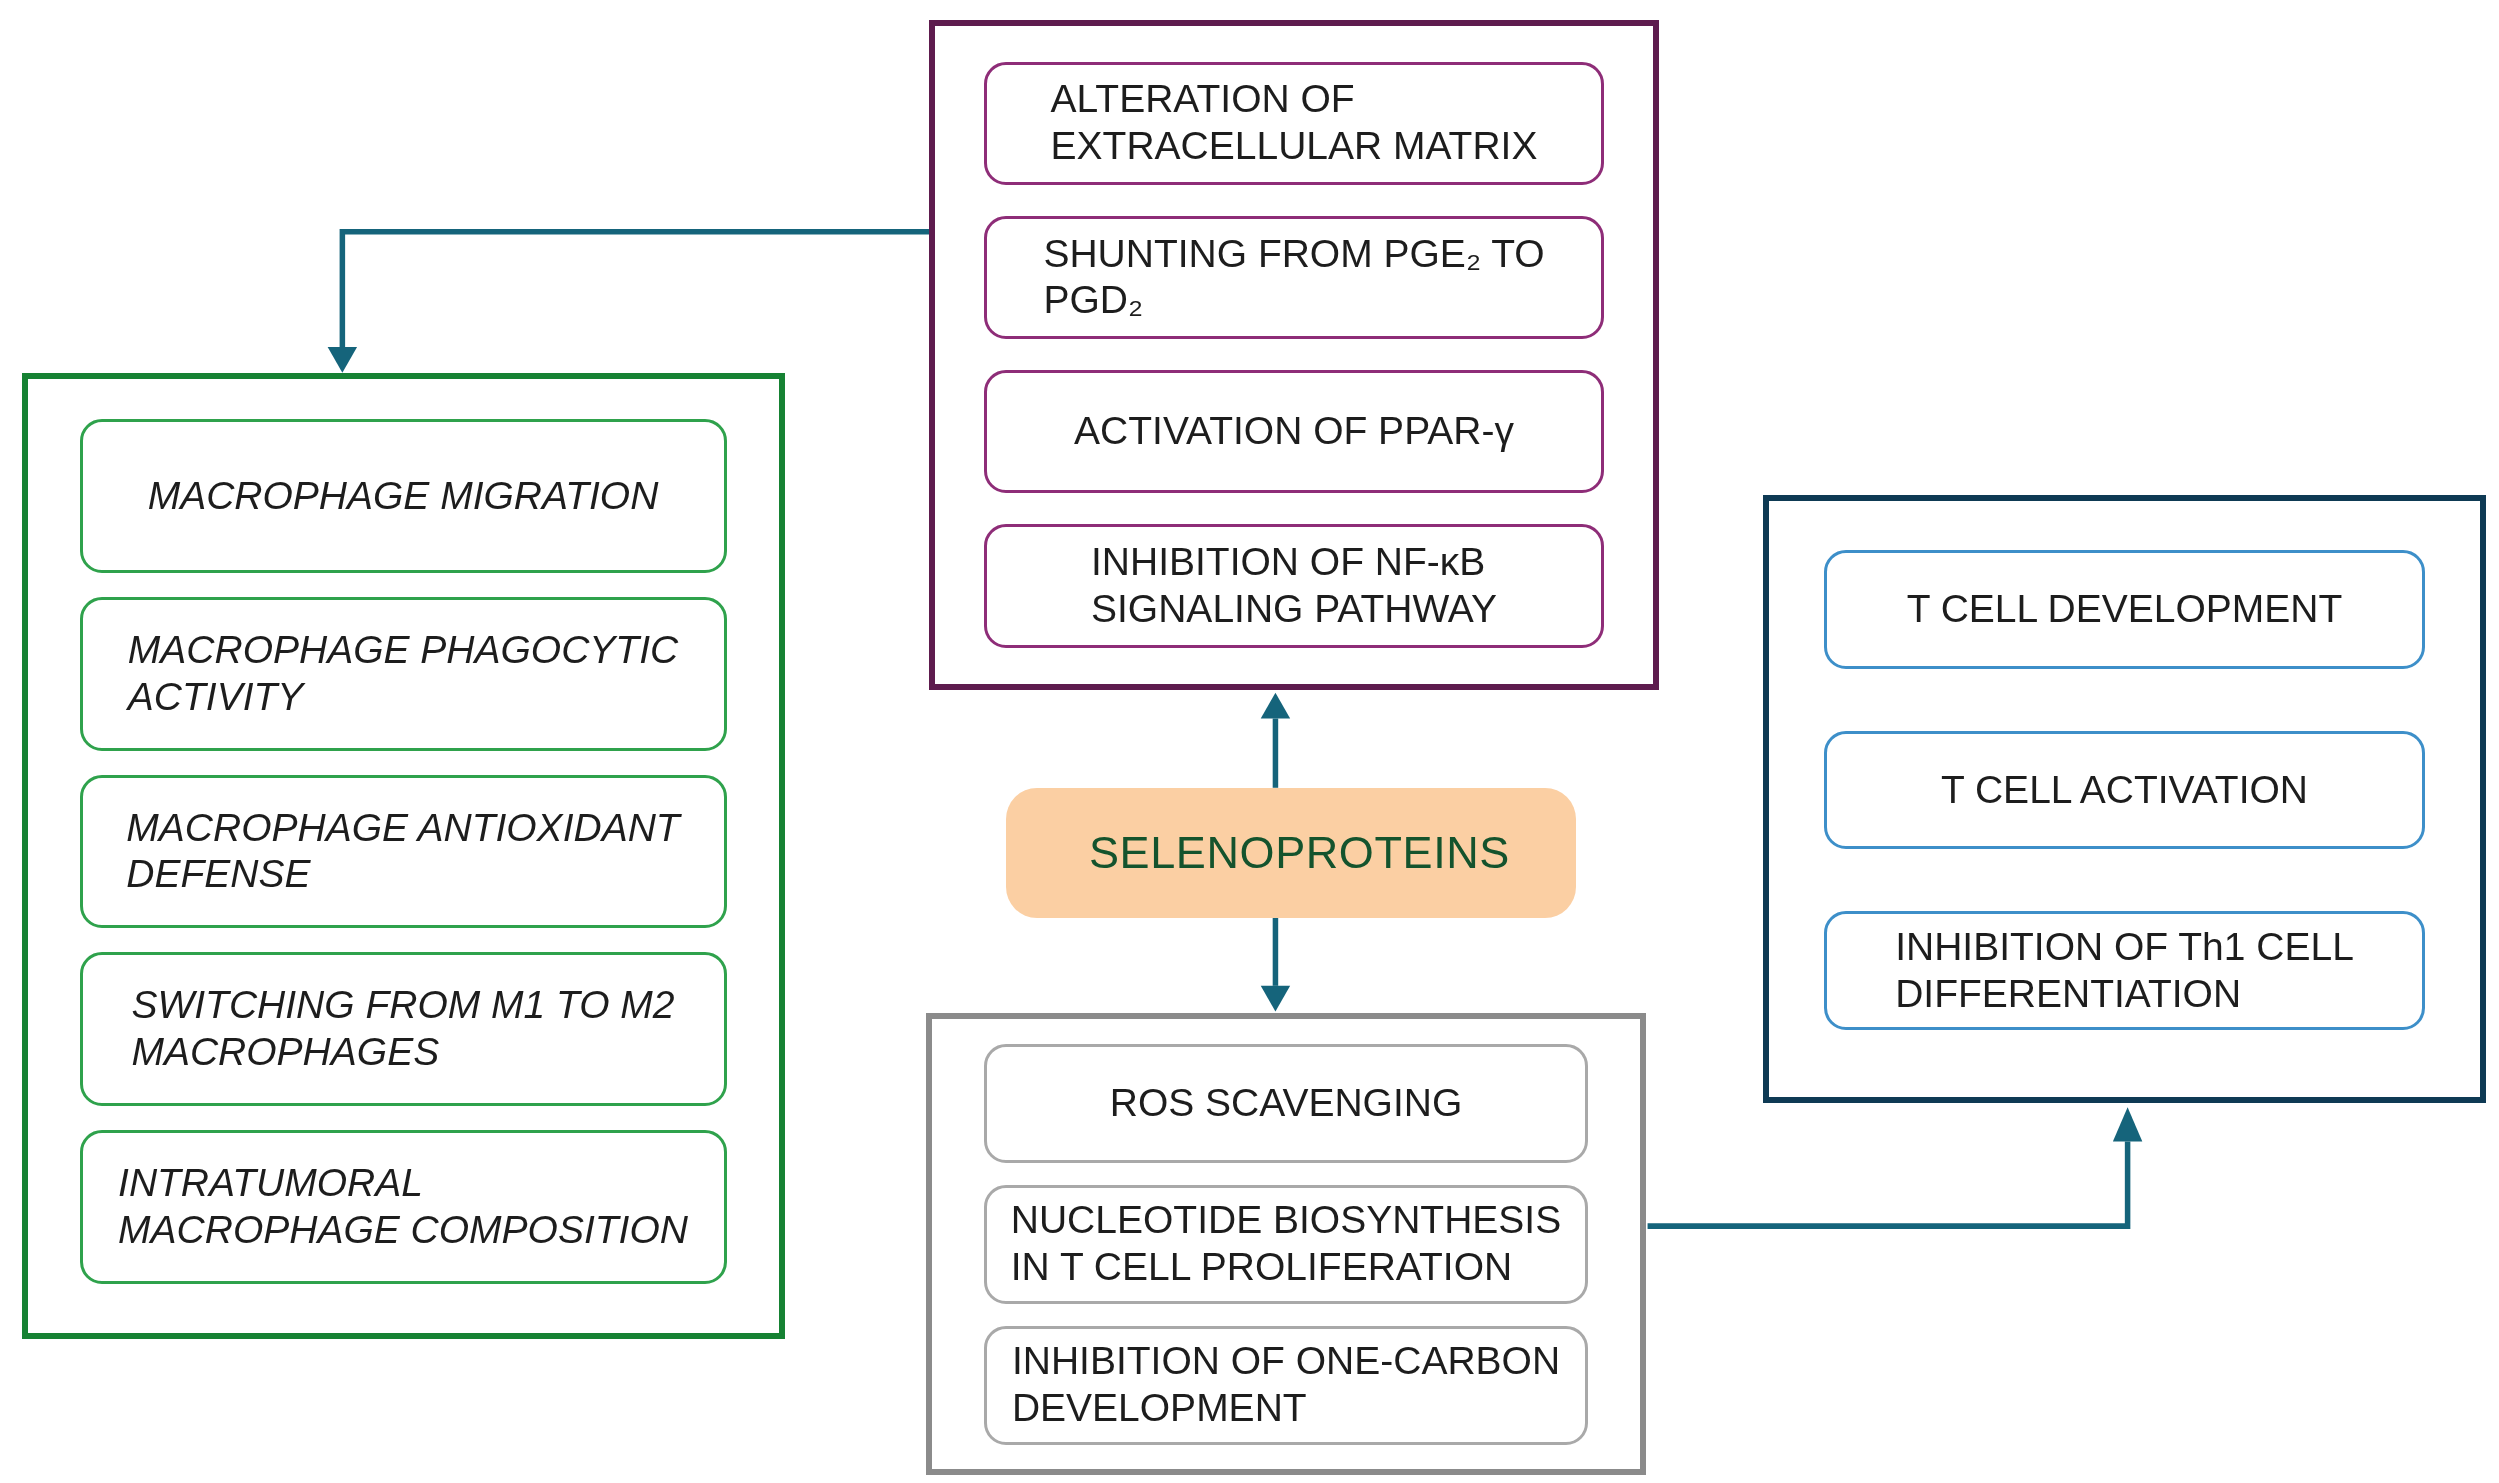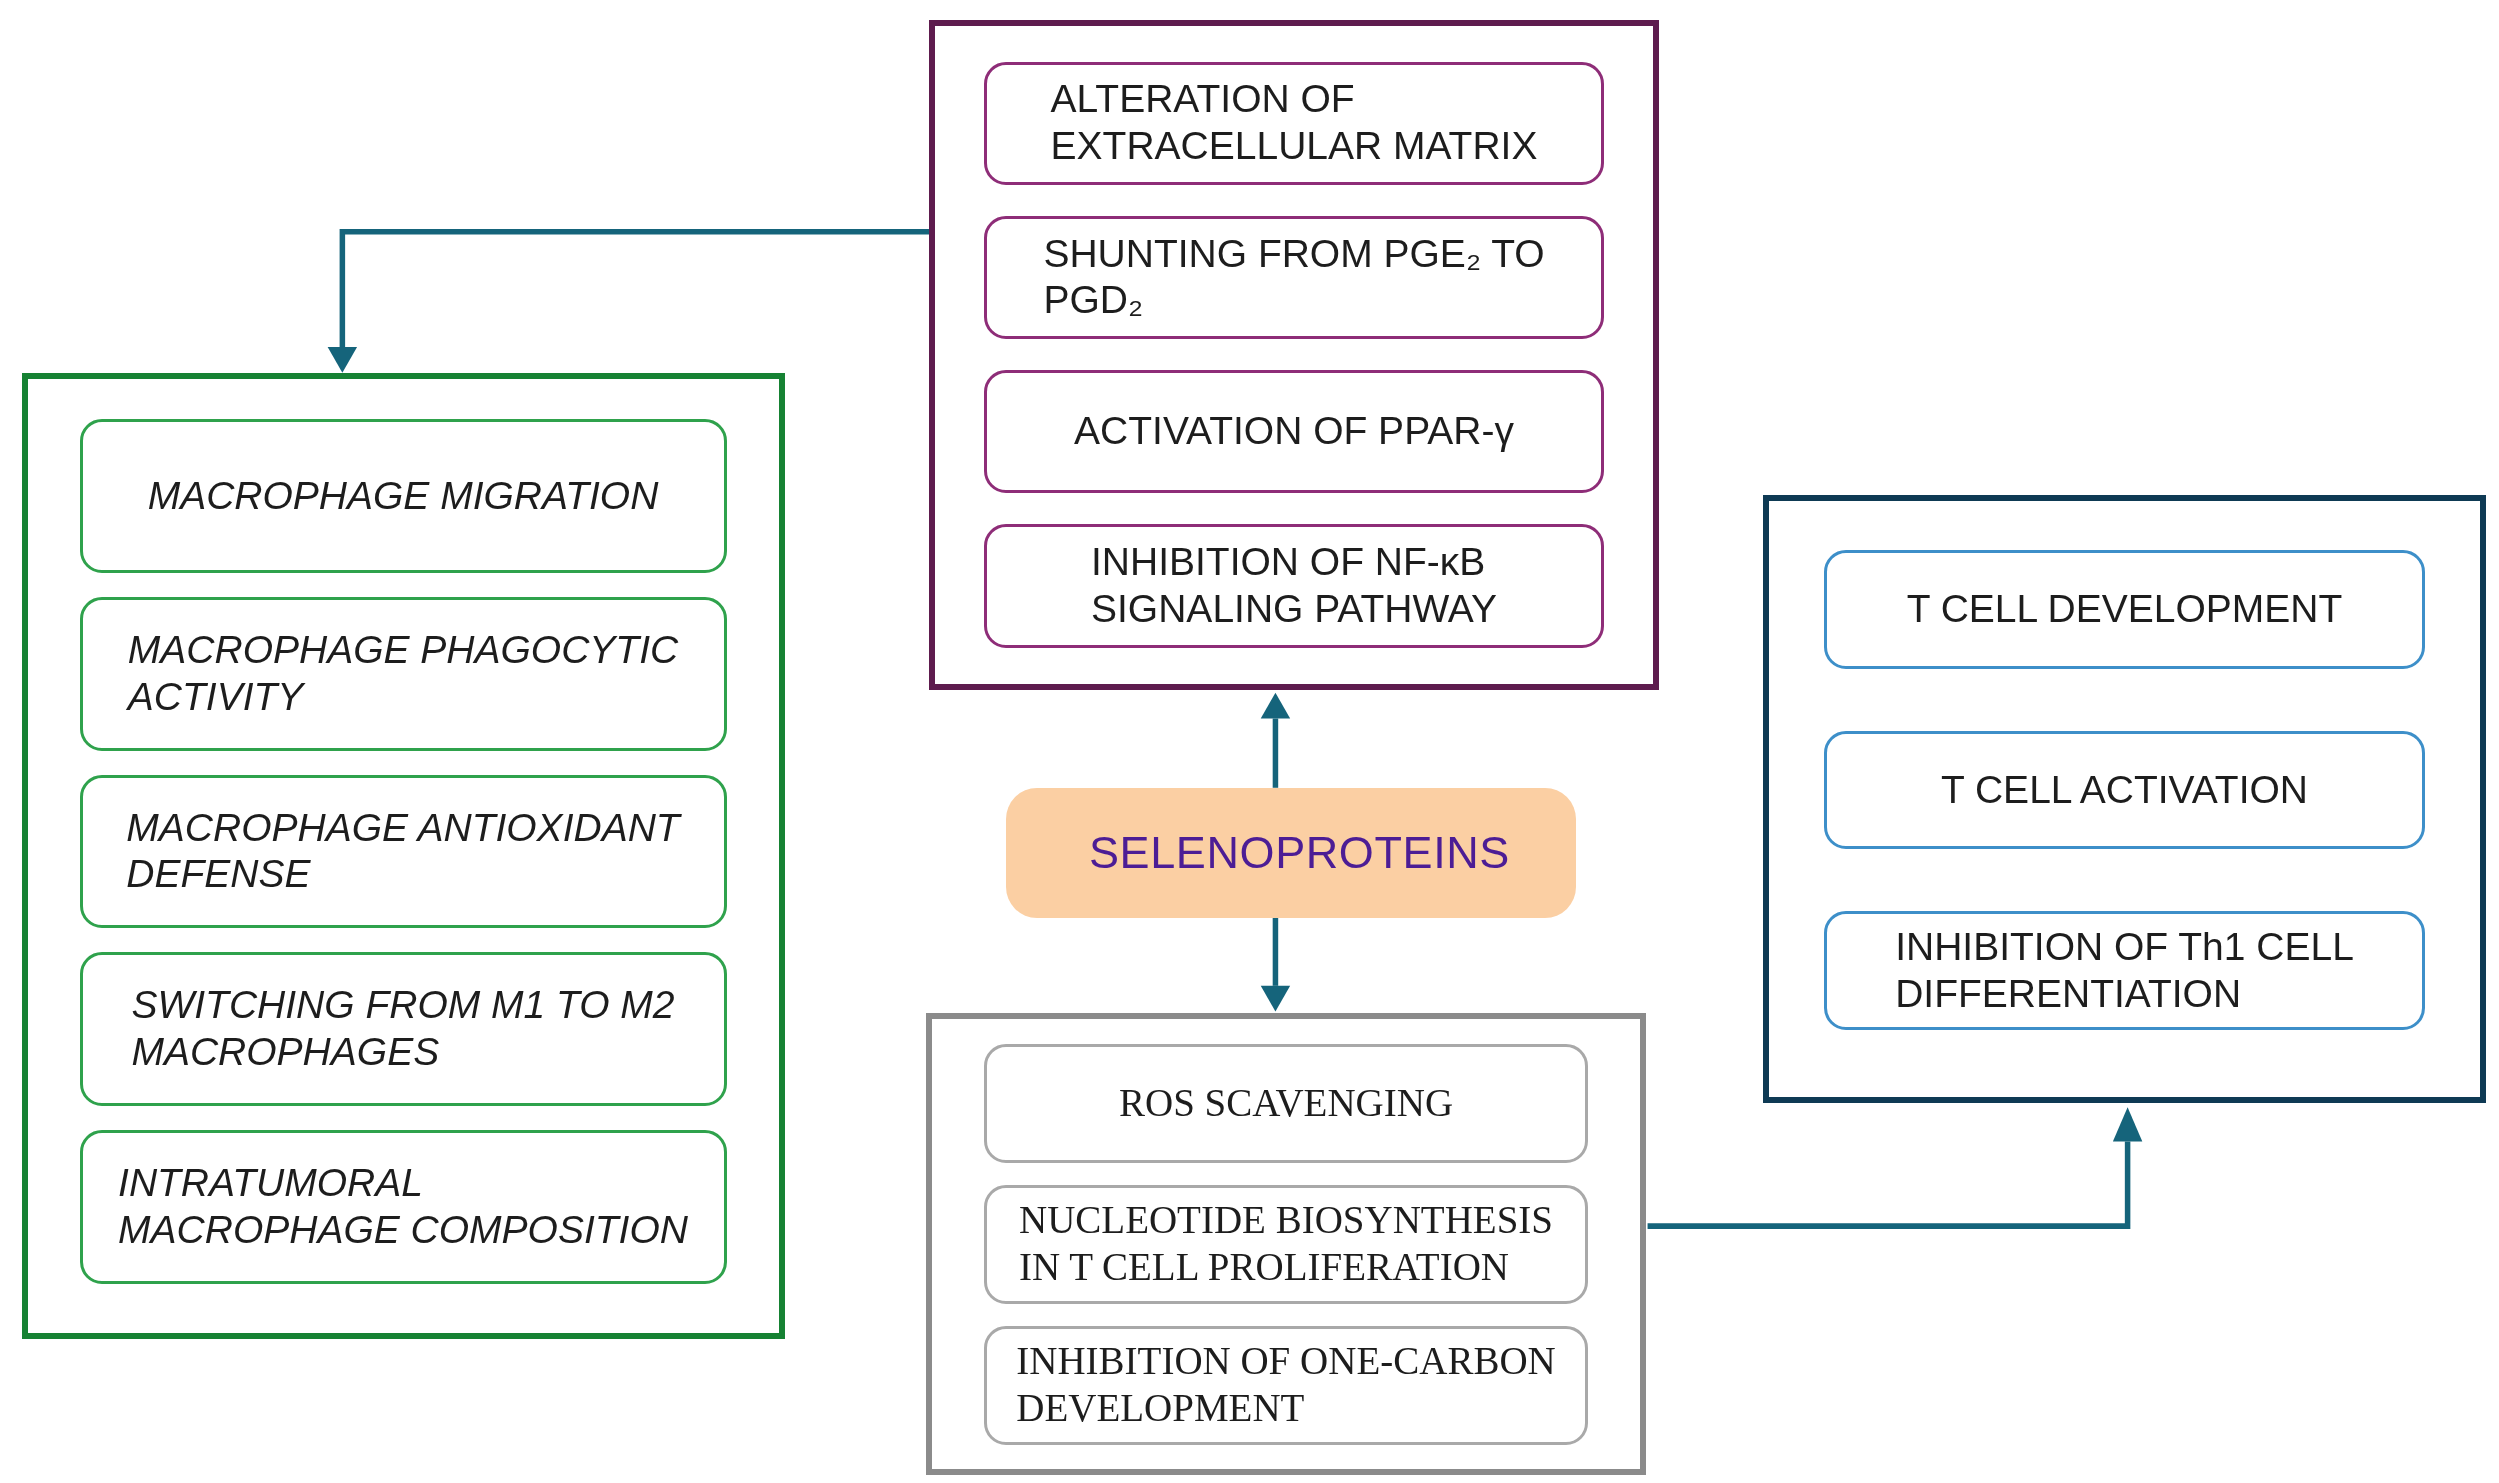--- a/index.html
+++ b/index.html
@@ -30,21 +30,21 @@
 
   .outer{
     position:absolute;
     box-sizing:border-box;
     display:flex;flex-direction:column;
     background:#ffffff;
   }
   .outer.purple{left:929px;top:19.6px;width:730px;height:670px;border:6.7px solid var(--top-box-border,#5e1c4e);padding:36px 49px;gap:31px;}
   .outer.green {left:21.5px;top:373px;width:763px;height:966px;border:6.7px solid var(--left-box-border,#168233);padding:40px 52px 49px 52px;gap:24px;font-style:italic;}
   .outer.navy  {left:1763px;top:495px;width:723px;height:608px;border:6.7px solid var(--right-box-border,#0e3a54);padding:49px 55px 67px 55px;gap:62px;}
-  .outer.gray  {left:926px;top:1013px;width:720px;height:462px;border:6.7px solid var(--bottom-box-border,#8b8b8b);padding:24.5px 52px;gap:22px;font-family:Liberation Serif, serif;}
+  .outer.gray  {left:926px;top:1013px;width:720px;height:462px;border:6.7px solid var(--bottom-box-border,#8b8b8b);padding:24.5px 52px;gap:22px;}
 
   .item{
     flex:1 1 0;
     box-sizing:border-box;
     display:flex;align-items:center;justify-content:center;
     text-align:left;
     border-radius:22px;
     background:#ffffff;
     font-size:39px;
     line-height:1.2;
@@ -58,21 +58,21 @@
 
   .center-node{
     position:absolute;
     left:1006px;top:788px;width:570px;height:130px;
     box-sizing:border-box;
     background:var(--center-fill,#fbcfa3);
     border-radius:31px;
     display:flex;align-items:center;justify-content:center;
     font-size:45px;
     letter-spacing:0.6px;
-    color:#4c1d95;
+    color:#14532d;
     padding-left:17px;
   }
 </style>
 </head>
 <body>
 
 <div id="canvas">
 
   <svg class="connectors" viewBox="0 0 4077 2419">
     <g>

